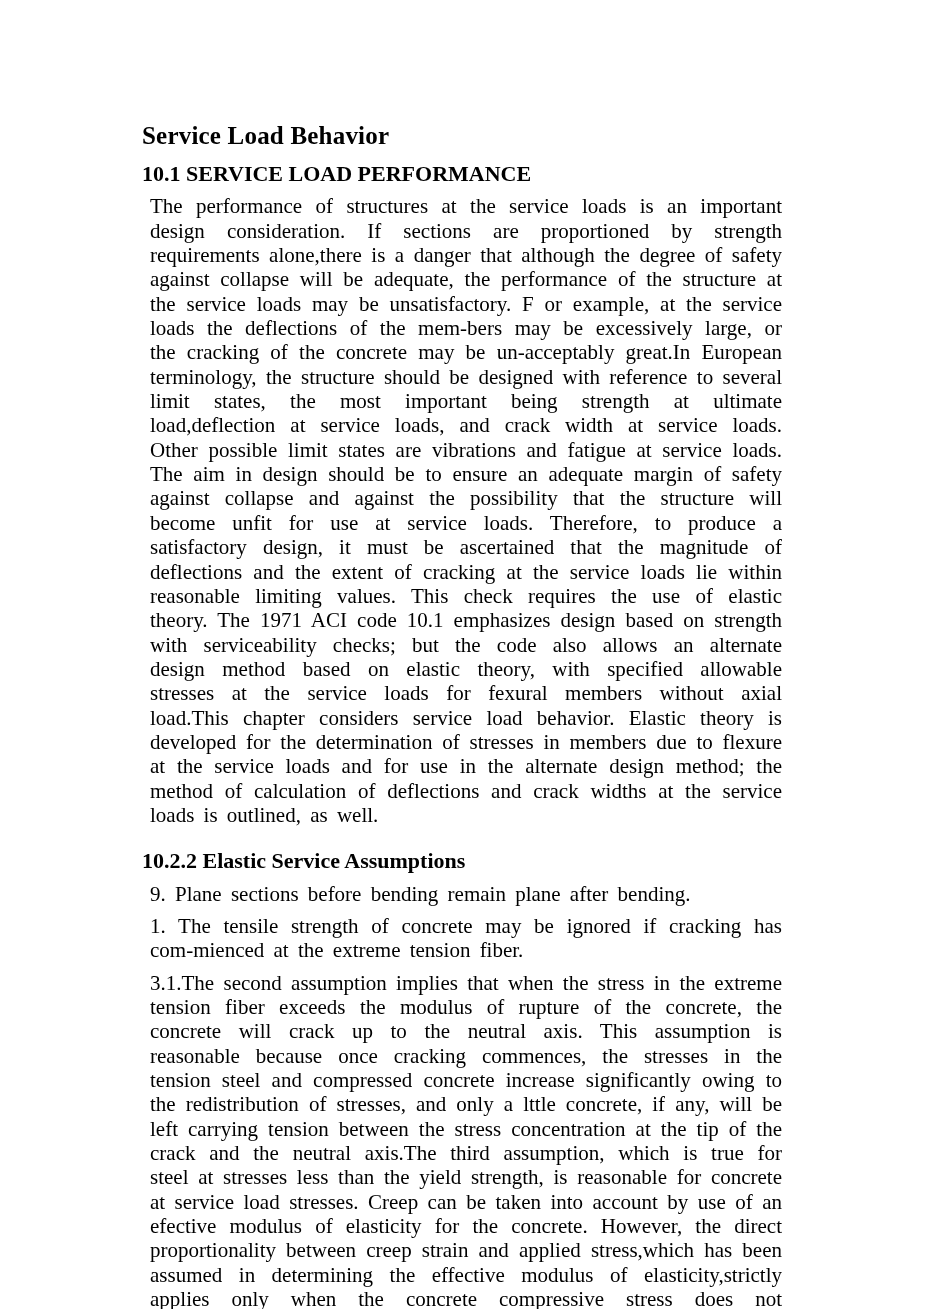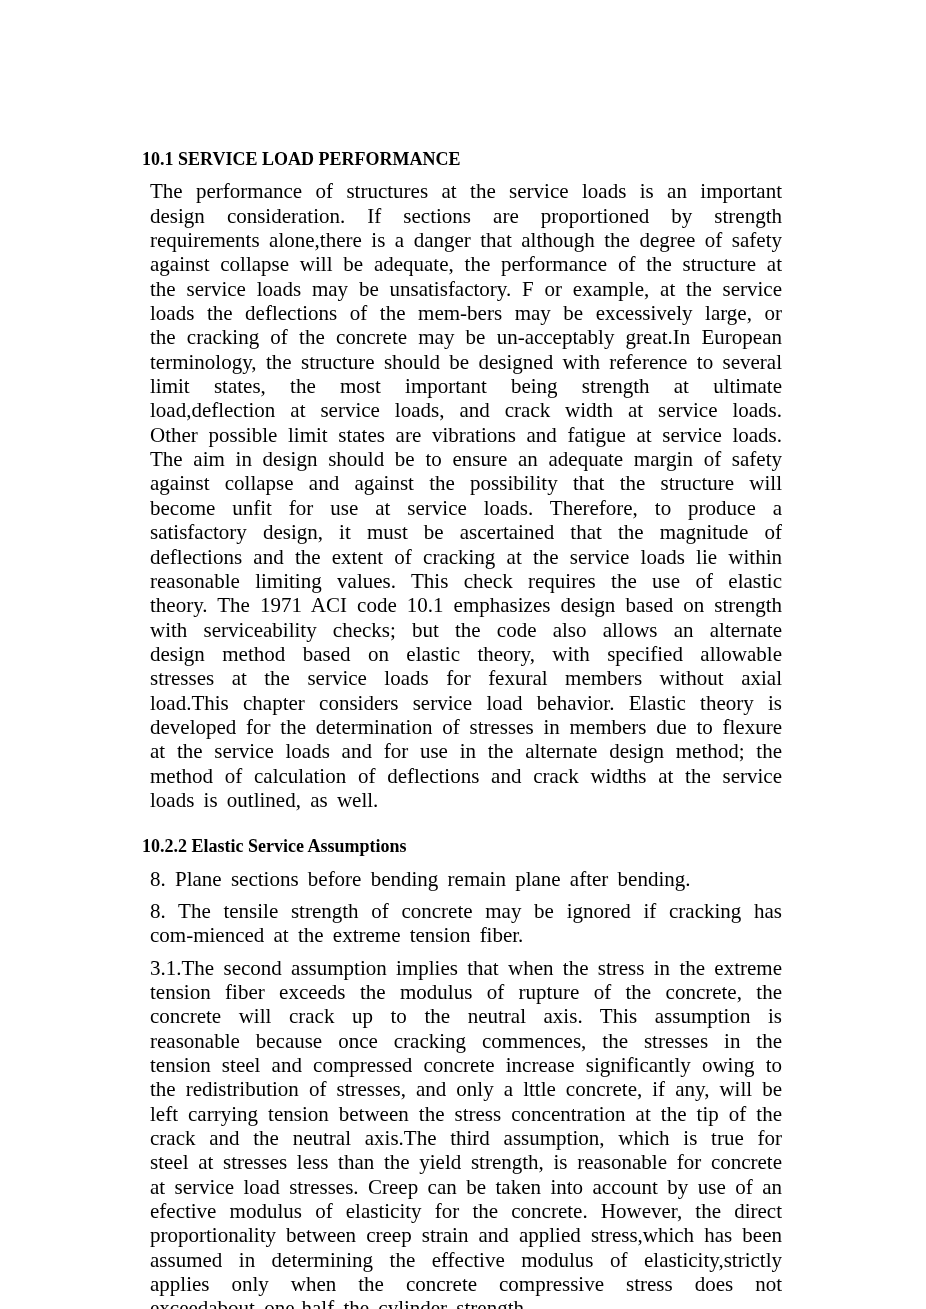--- a/index.html
+++ b/index.html
@@ -25,47 +25,48 @@
     margin: 0;
     font-weight: bold;
     font-size: 25px;
     line-height: 30px;
     letter-spacing: 0.2px;
   }
   .section {
     margin: 0;
   }
   .section-heading {
-    margin: 26px 0 0 0;
+    margin: 11px 0 0 0;
     font-weight: bold;
-    font-size: 18px;
+    font-size: 22px;
     line-height: 24.35px;
   }
   .section--second .section-heading {
     margin-top: 22px;
   }
   .para {
     margin: 8px;
     font-size: 21px;
     line-height: 24.35px;
     text-align: justify;
     word-spacing: 4px;
   }
 </style>
 </head>
 <body>
 
 <div class="page">
 
+  <h1 class="doc-title">Service Load Behavior</h1>
 
   <div class="section section--first">
     <h2 class="section-heading">10.1 SERVICE LOAD PERFORMANCE</h2>
     <p class="para">The performance of structures at the service loads is an important design consideration. If sections are proportioned by strength requirements alone,there is a danger that although the degree of safety against collapse will be adequate, the performance of the structure at the service loads may be unsatisfactory. F or example, at the service loads the deflections of the mem-bers may be excessively large, or the cracking of the concrete may be un-acceptably great.In European terminology, the structure should be designed with reference to several limit states, the most important being strength at ultimate load,deflection at service loads, and crack width at service loads. Other possible limit states are vibrations and fatigue at service loads. The aim in design should be to ensure an adequate margin of safety against collapse and against the possibility that the structure will become unfit for use at service loads. Therefore, to produce a satisfactory design, it must be ascertained that the magnitude of deflections and the extent of cracking at the service loads lie within reasonable limiting values. This check requires the use of elastic theory. The 1971 ACI code 10.1 emphasizes design based on strength with serviceability checks; but the code also allows an alternate design method based on elastic theory, with specified allowable stresses at the service loads for fexural members without axial load.This chapter considers service load behavior. Elastic theory is developed for the determination of stresses in members due to flexure at the service loads and for use in the alternate design method; the method of calculation of deflections and crack widths at the service loads is outlined, as well.</p>
   </div>
 
   <div class="section section--second">
     <h2 class="section-heading">10.2.2 Elastic Service Assumptions</h2>
-    <p class="para">8. Plane sections before bending remain plane after bending.</p>
-    <p class="para">8. The tensile strength of concrete may be ignored if cracking has com-mienced at the extreme tension fiber.</p>
+    <p class="para">9. Plane sections before bending remain plane after bending.</p>
+    <p class="para">1. The tensile strength of concrete may be ignored if cracking has com-mienced at the extreme tension fiber.</p>
     <p class="para">3.1.The second assumption implies that when the stress in the extreme tension fiber exceeds the modulus of rupture of the concrete, the concrete will crack up to the neutral axis. This assumption is reasonable because once cracking commences, the stresses in the tension steel and compressed concrete increase significantly owing to the redistribution of stresses, and only a lttle concrete, if any, will be left carrying tension between the stress concentration at the tip of the crack and the neutral axis.The third assumption, which is true for steel at stresses less than the yield strength, is reasonable for concrete at service load stresses. Creep can be taken into account by use of an efective modulus of elasticity for the concrete. However, the direct proportionality between creep strain and applied stress,which has been assumed in determining the effective modulus of elasticity,strictly applies only when the concrete compressive stress does not exceedabout one-half the cylinder strength.</p>
   </div>
 
 </div>
 
 </body></html>

